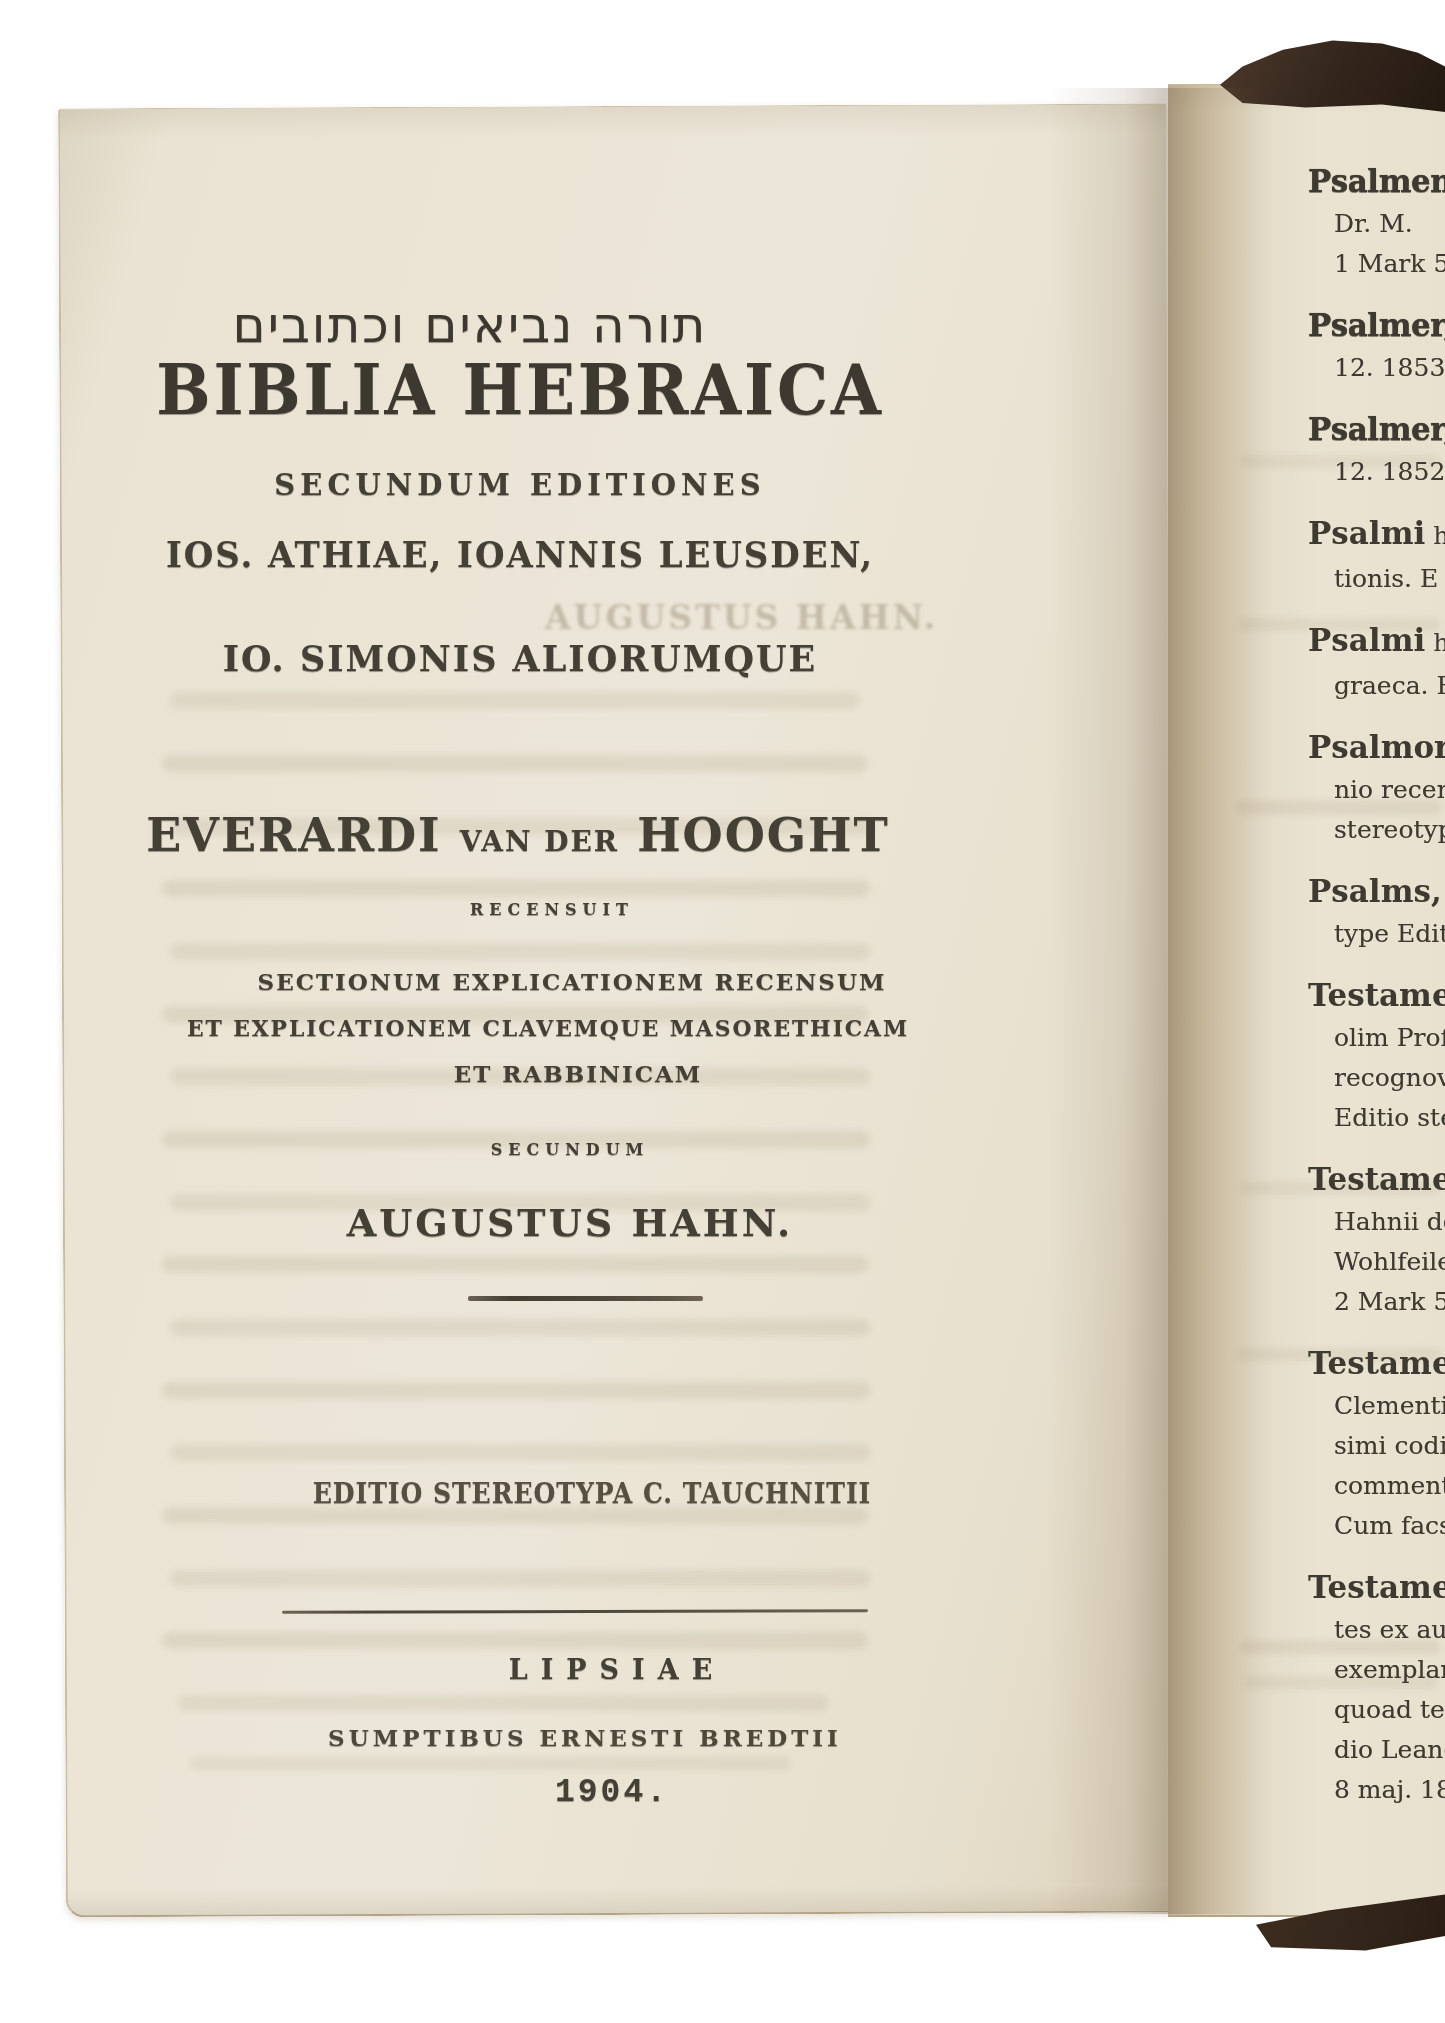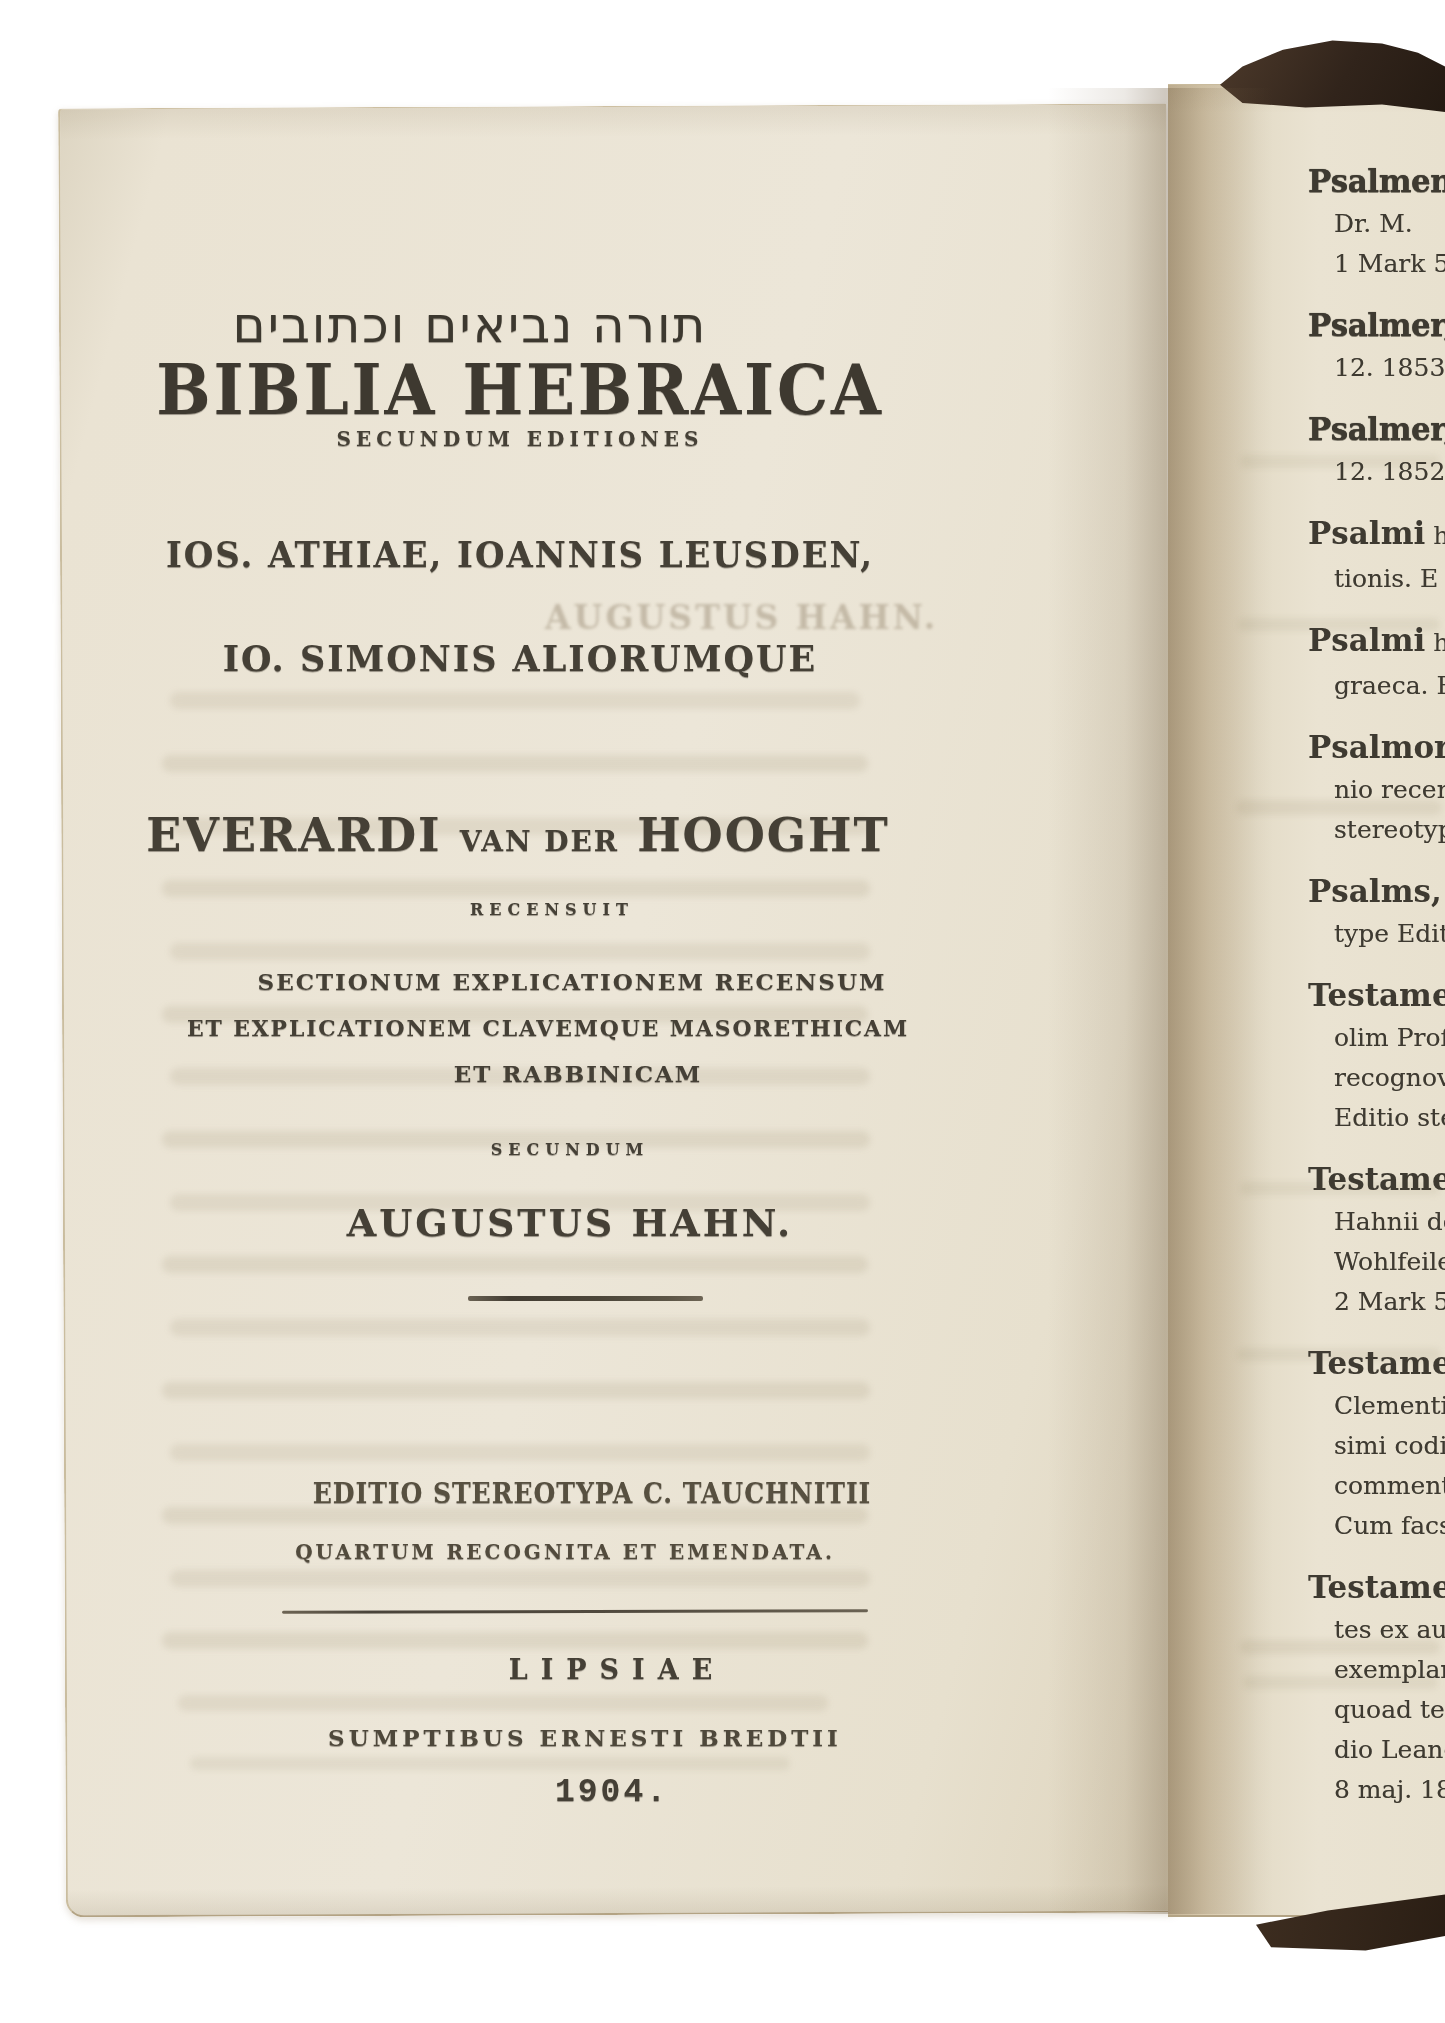--- a/index.html
+++ b/index.html
@@ -129,21 +129,21 @@
       <div class="ghost-bar" style="left: 1237px; top: 1348px; width: 204px; height: 13px; background: rgba(141, 124, 92, 0.11);"></div>
       <div class="ghost-bar" style="left: 1240px; top: 1640px; width: 200px; height: 14px; background: rgba(141, 124, 92, 0.12);"></div>
       <div class="ghost-bar" style="left: 1243px; top: 1676px; width: 195px; height: 13px; background: rgba(141, 124, 92, 0.11);"></div>
     </div>
   <div class="ghost-word" style="left:545px;top:598px;font-size:33px;">AUGUSTUS HAHN.</div>
 
   <div class="tl hebrew" style="left:70px;top:260px;width:800px;font-size:50px;letter-spacing:2px;color:#3c382f;">תורה נביאים וכתובים</div>
 
   <div class="tl b sx92" style="left:120px;top:348px;width:800px;font-size:70px;letter-spacing:3px;color:#3e3930;">BIBLIA HEBRAICA</div>
 
-  <div class="tl b" style="left:120px;top:427px;width:800px;font-size:20px;letter-spacing:5px;">SECUNDUM EDITIONES</div>
+  <div class="tl b" style="left:120px;top:468px;width:800px;font-size:29px;letter-spacing:5px;">SECUNDUM EDITIONES</div>
 
   <div class="tl b sx97" style="left:120px;top:534px;width:800px;font-size:35px;letter-spacing:2px;">IOS. ATHIAE, IOANNIS LEUSDEN,</div>
 
   <div class="tl b" style="left:120px;top:638px;width:800px;font-size:35px;letter-spacing:2px;">IO. SIMONIS ALIORUMQUE</div>
 
 
   <div class="tl b" style="left:118px;top:808px;width:800px;font-size:46px;letter-spacing:2px;">
     <span>EVERARDI</span>
     <span style="font-size:28px;">VAN DER</span>
     <span>HOOGHT</span>
@@ -158,21 +158,20 @@
   <div class="tl b" style="left:178px;top:1060px;width:800px;font-size:23px;letter-spacing:2px;">ET RABBINICAM</div>
 
   <div class="tl b" style="left:170px;top:1140px;width:800px;font-size:16px;letter-spacing:6px;">SECUNDUM</div>
 
   <div class="tl b" style="left:170px;top:1200px;width:800px;font-size:38px;letter-spacing:3px;">AUGUSTUS HAHN.</div>
 
   <div class="rule rule-short"></div>
 
   <div class="tl b sx93" style="left:192px;top:1478px;width:800px;font-size:27px;letter-spacing:1px;color:#575040;">EDITIO STEREOTYPA C. TAUCHNITII</div>
 
-  <div class="tl b" style="left:165px;top:1540px;width:800px;font-size:20px;letter-spacing:3px;color:#524b3d;">QUARTUM RECOGNITA ET EMENDATA.</div>
 
   <div class="rule rule-long"></div>
 
   <div class="tl b" style="left:217px;top:1654px;width:800px;font-size:27px;letter-spacing:13px;">LIPSIAE</div>
 
   <div class="tl b" style="left:185px;top:1724px;width:800px;font-size:23px;letter-spacing:4px;color:#4e483b;">SUMPTIBUS ERNESTI BREDTII</div>
 
   <div class="tl b" style="left:212px;top:1774px;width:800px;font-size:33px;letter-spacing:3px;font-family:Liberation Mono, monospace;">1904.</div>
 
   <div class="catalog" id="catalog">

